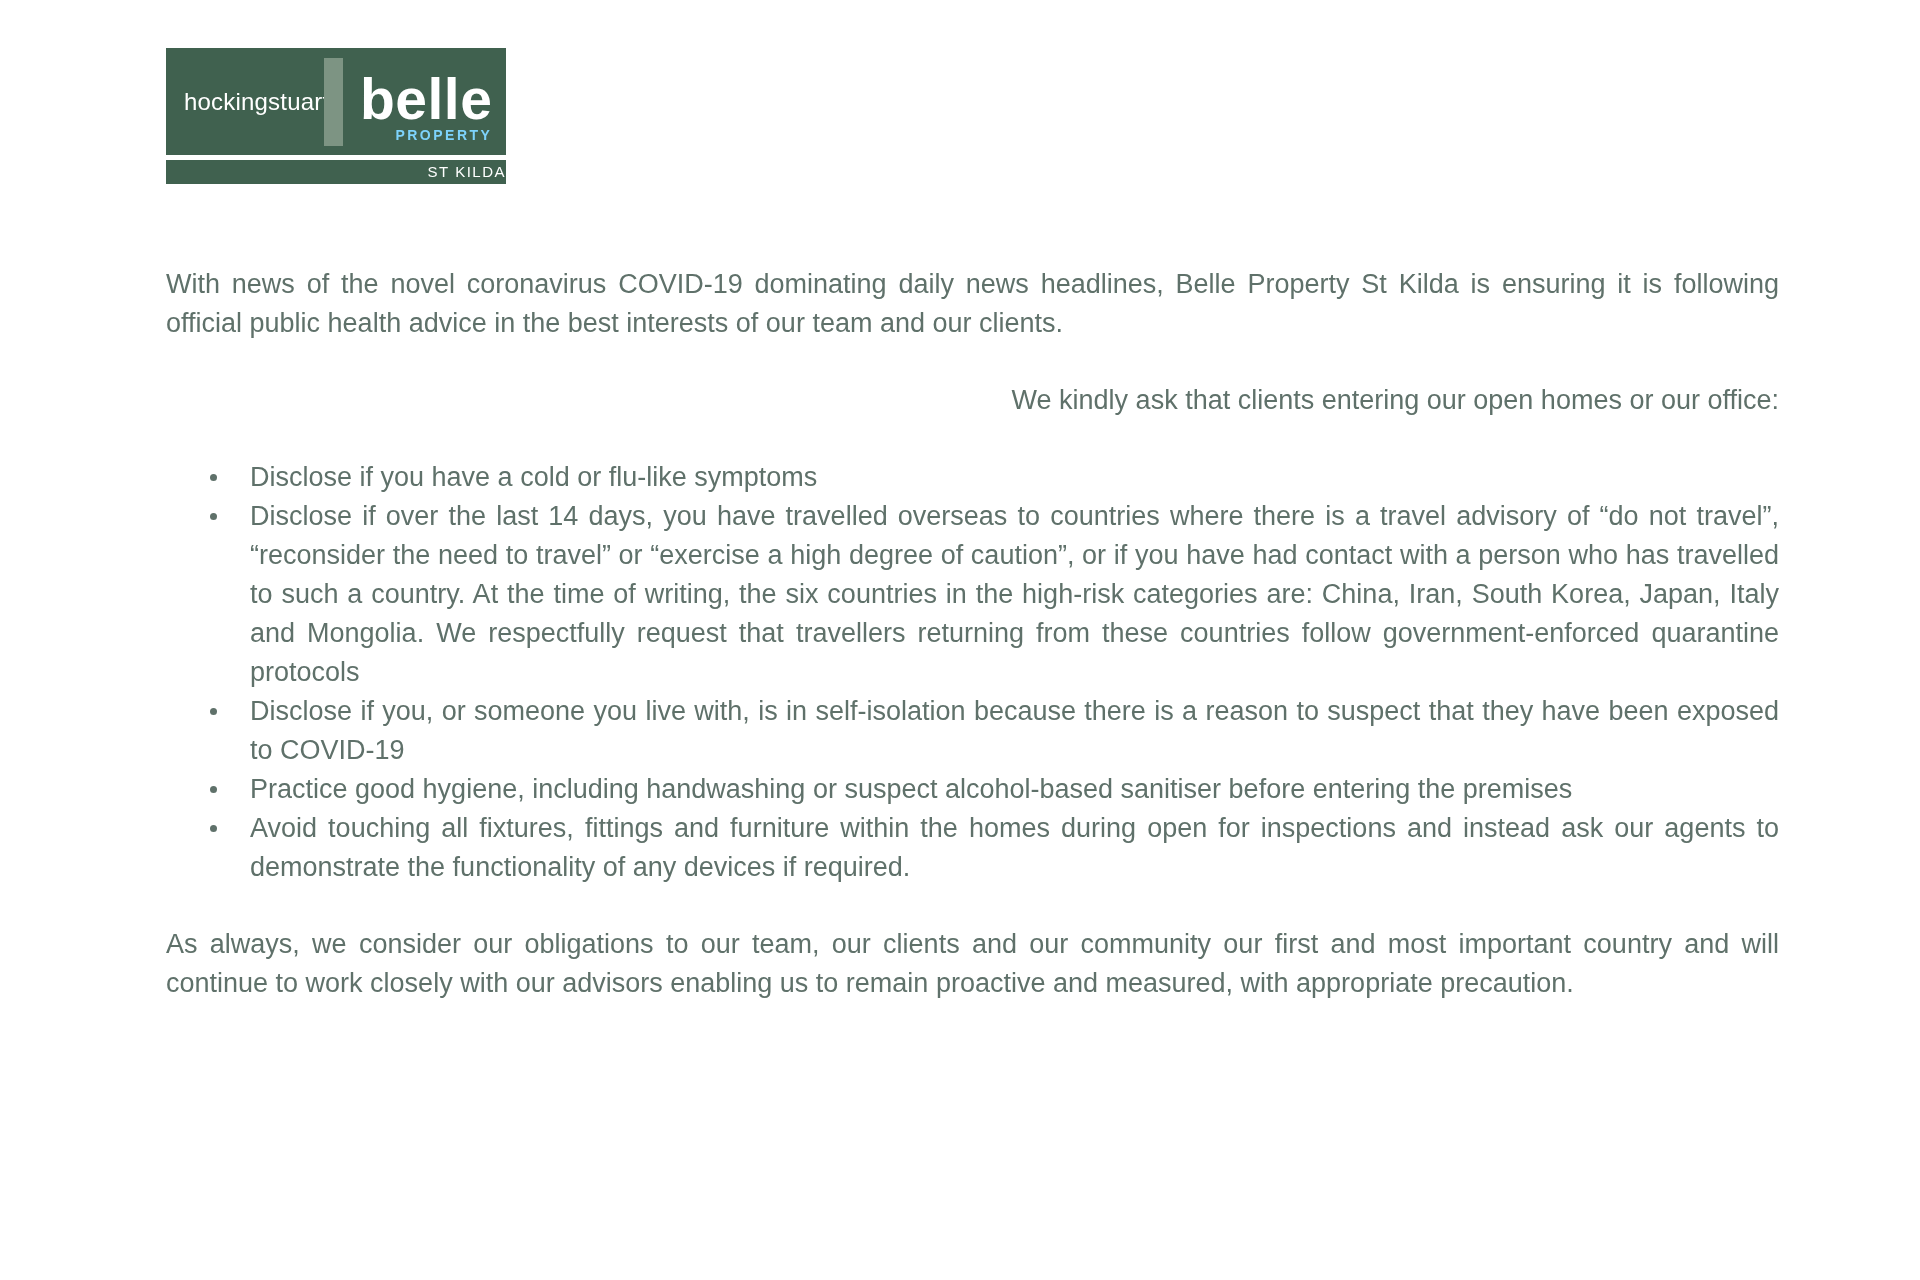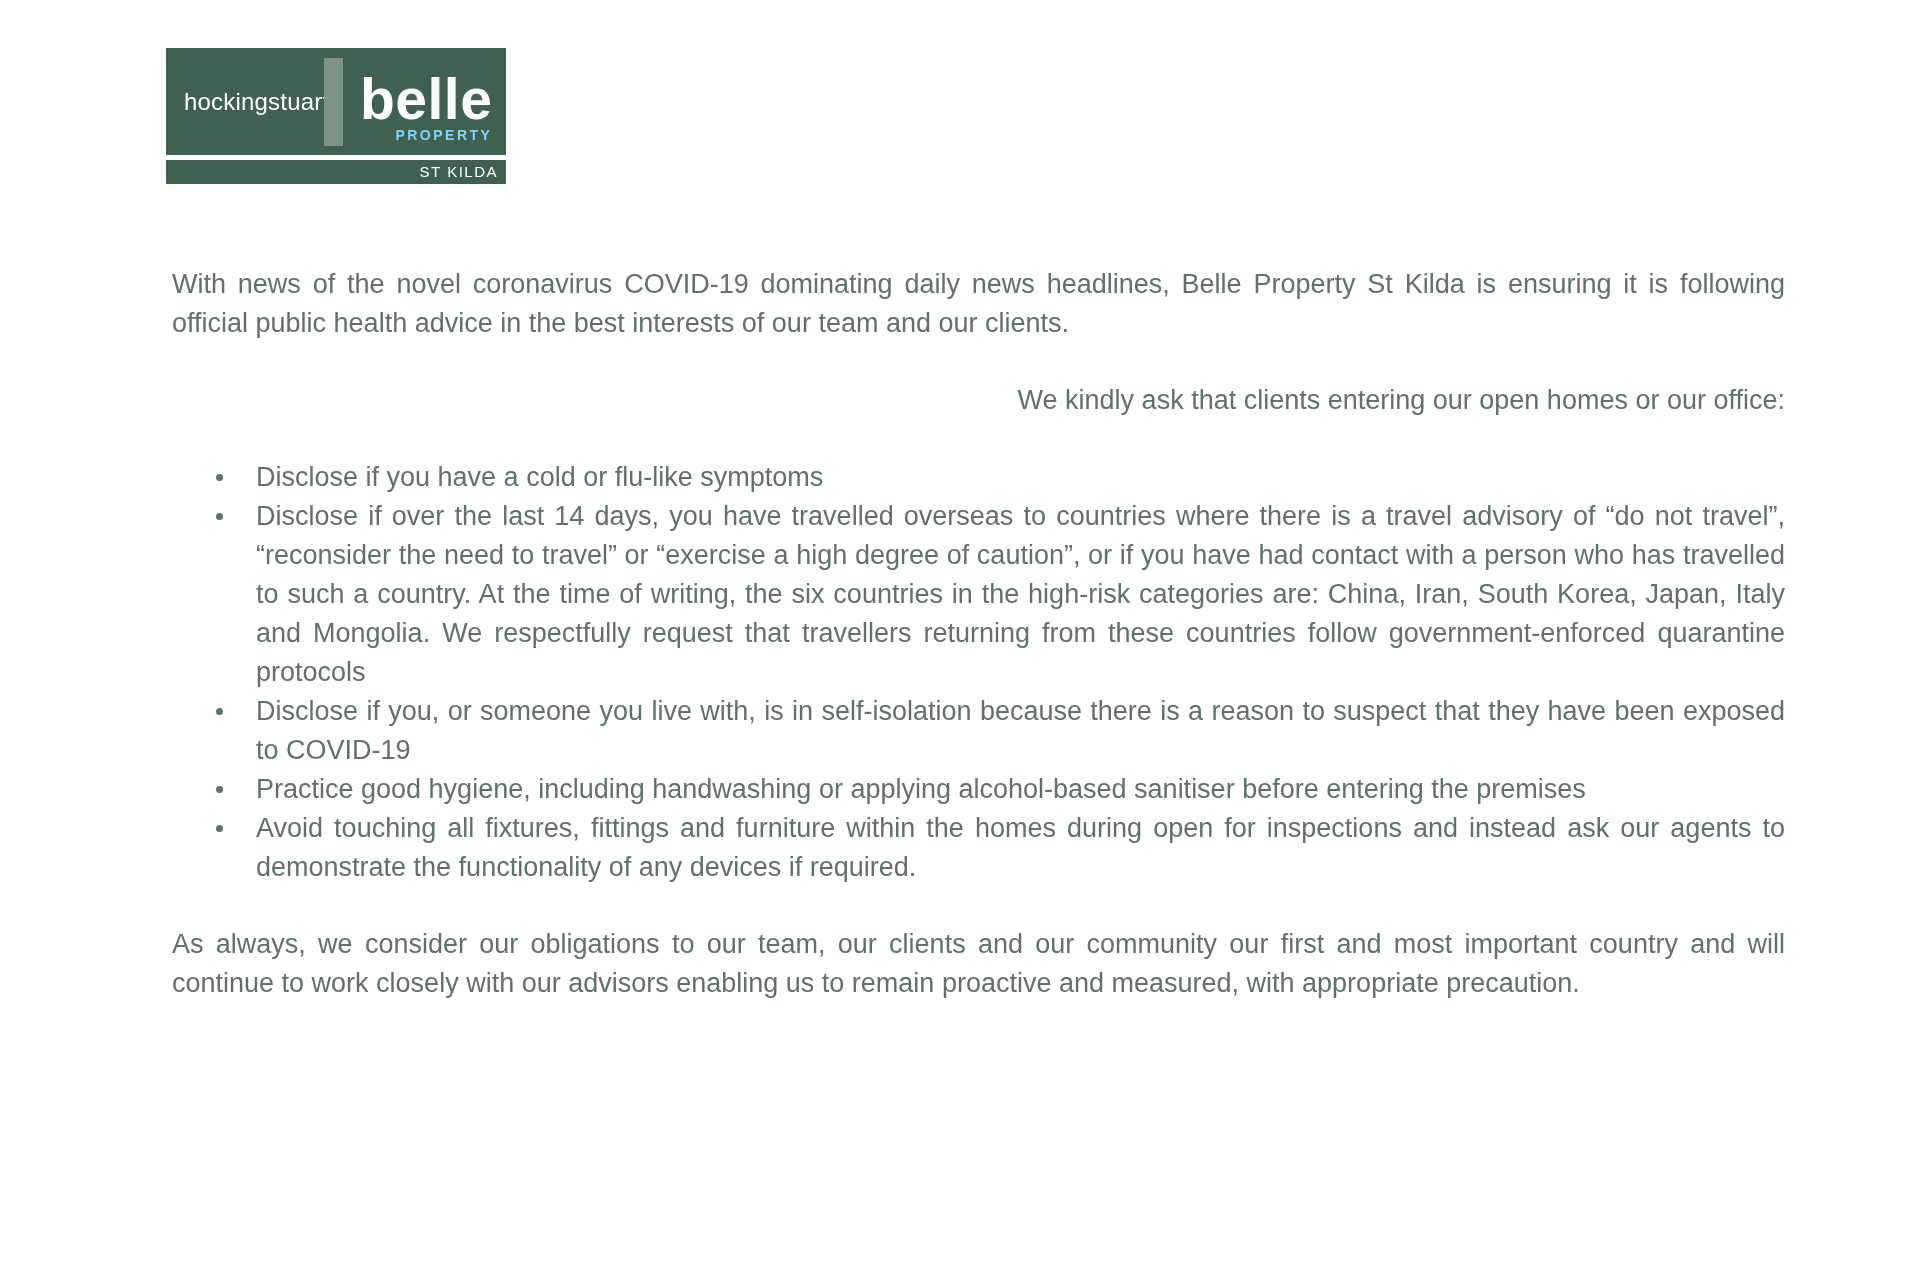--- a/index.html
+++ b/index.html
@@ -79,27 +79,27 @@
 
   .logo-strip {
     margin-top: 5px;
     height: 24px;
     background: #40614F;
     color: #ffffff;
     font-size: 15px;
     letter-spacing: 1.5px;
     line-height: 24px;
     text-align: right;
-    padding-right: 8px;
+    padding-right: 0;
   }
 
   
   .content {
     position: absolute;
-    left: 172px;
+    left: 166px;
     top: 265px;
     width: 1613px;
     color: #5F716A;
     font-size: 27px;
     line-height: 39px;
   }
 
   .content p {
     text-align: justify;
     margin-bottom: 38px;
@@ -151,21 +151,21 @@
   <div class="content">
 
     <p>With news of the novel coronavirus COVID-19 dominating daily news headlines, Belle Property St Kilda is ensuring it is following official public health advice in the best interests of our team and our clients.</p>
 
     <p class="single-line">We kindly ask that clients entering our open homes or our office:</p>
 
     <ul class="bullet-list">
       <li>Disclose if you have a cold or flu-like symptoms</li>
       <li>Disclose if over the last 14 days, you have travelled overseas to countries where there is a travel advisory of “do not travel”, “reconsider the need to travel” or “exercise a high degree of caution”, or if you have had contact with a person who has travelled to such a country.   At the time of writing, the six countries in the high-risk categories are: China, Iran, South Korea, Japan, Italy and Mongolia.  We respectfully request that travellers returning from these countries follow government-enforced quarantine protocols</li>
       <li>Disclose if you, or someone you live with, is in self-isolation because there is a reason to suspect that they have been exposed to COVID-19</li>
-      <li>Practice good hygiene, including handwashing or applying alcohol-based sanitiser before entering the premises</li>
+      <li>Practice good hygiene, including handwashing or suspect alcohol-based sanitiser before entering the premises</li>
       <li>Avoid touching all fixtures, fittings and furniture within the homes during open for inspections and instead ask our agents to demonstrate the functionality of any devices if required.</li>
     </ul>
 
     <p>As always, we consider our obligations to our team, our clients and our community our first and most important country and will continue to work closely with our advisors enabling us to remain proactive and measured, with appropriate precaution.</p>
 
   </div>
 
 </div>
 
 </body></html>

